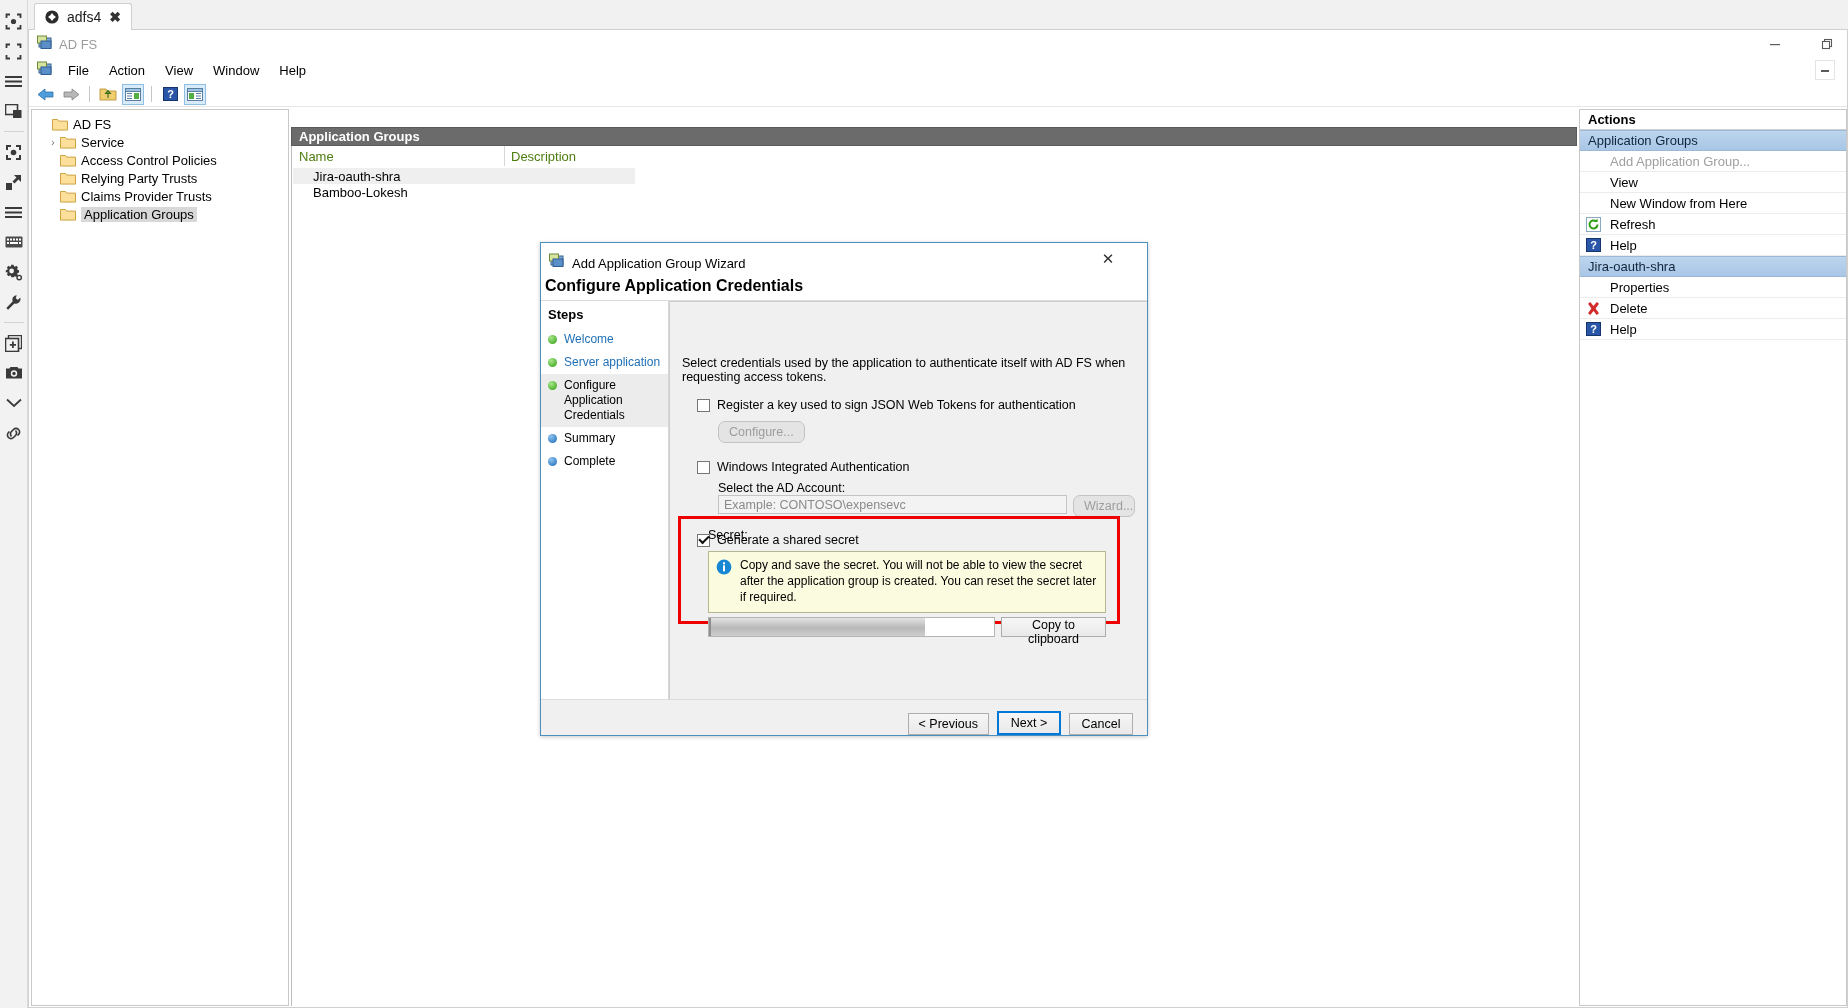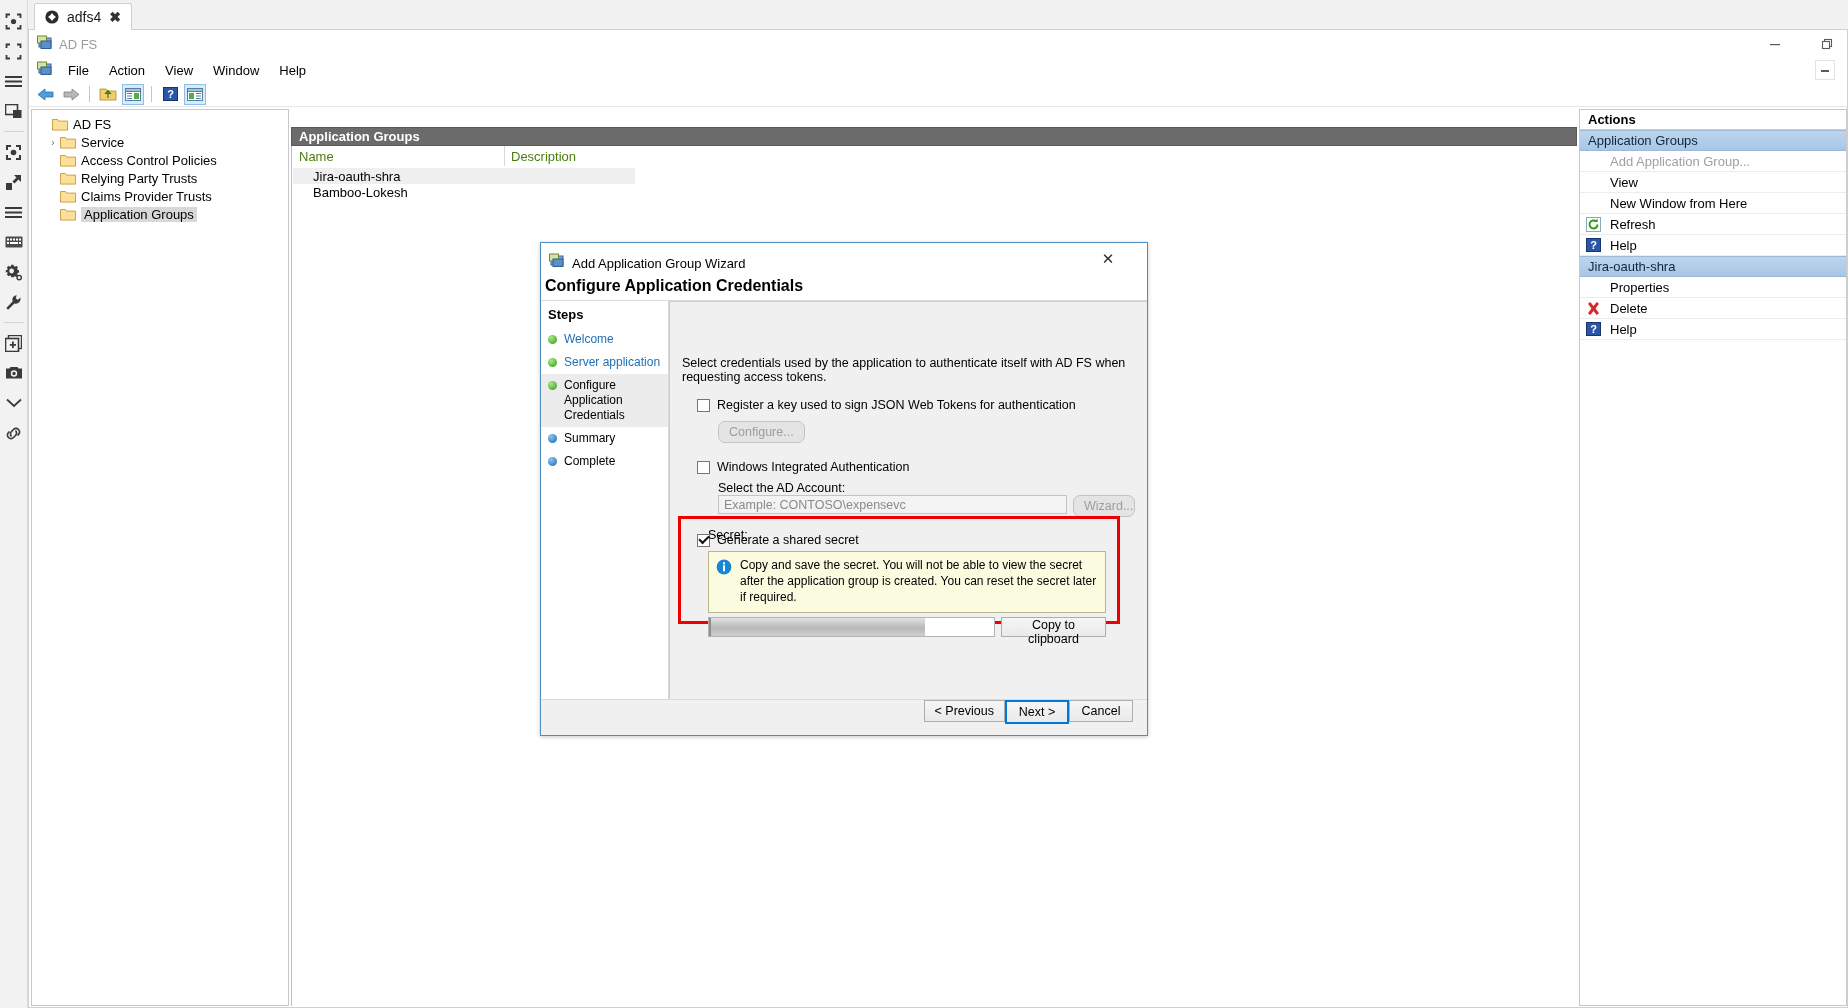--- a/index.html
+++ b/index.html
@@ -293,22 +293,22 @@
     background: #fbfbe0; border: 1px solid #b6b68f;
     display: flex; gap: 8px; padding: 6px 8px 7px 7px;
     font-size: 12px; line-height: 1.32;
   }
   .info-ico { width: 16px; height: 16px; flex: none; margin-top: 1px; }
   #wiz-footer {
     position: absolute; left: 0; bottom: 0;
     width: 606px; height: 36px;
     background: #f0f0f0;
     border-top: 1px solid #dcdcdc;
-    display: flex; align-items: flex-start; justify-content: flex-end;
-    padding-right: 14px;
+    display: flex; align-items: flex-end; justify-content: flex-end;
+    gap: 8px; padding-right: 14px;
   }
   #wiz-footer .btn { min-width: 64px; text-align: center; }
 </style>
 </head>
 <body>
 
 <div id="vm-sidebar">
   <div class="vm-icon">
     <svg width="17" height="17" viewBox="0 0 17 17">
         <g fill="none" stroke="#3a3a3a" stroke-width="1.8">

